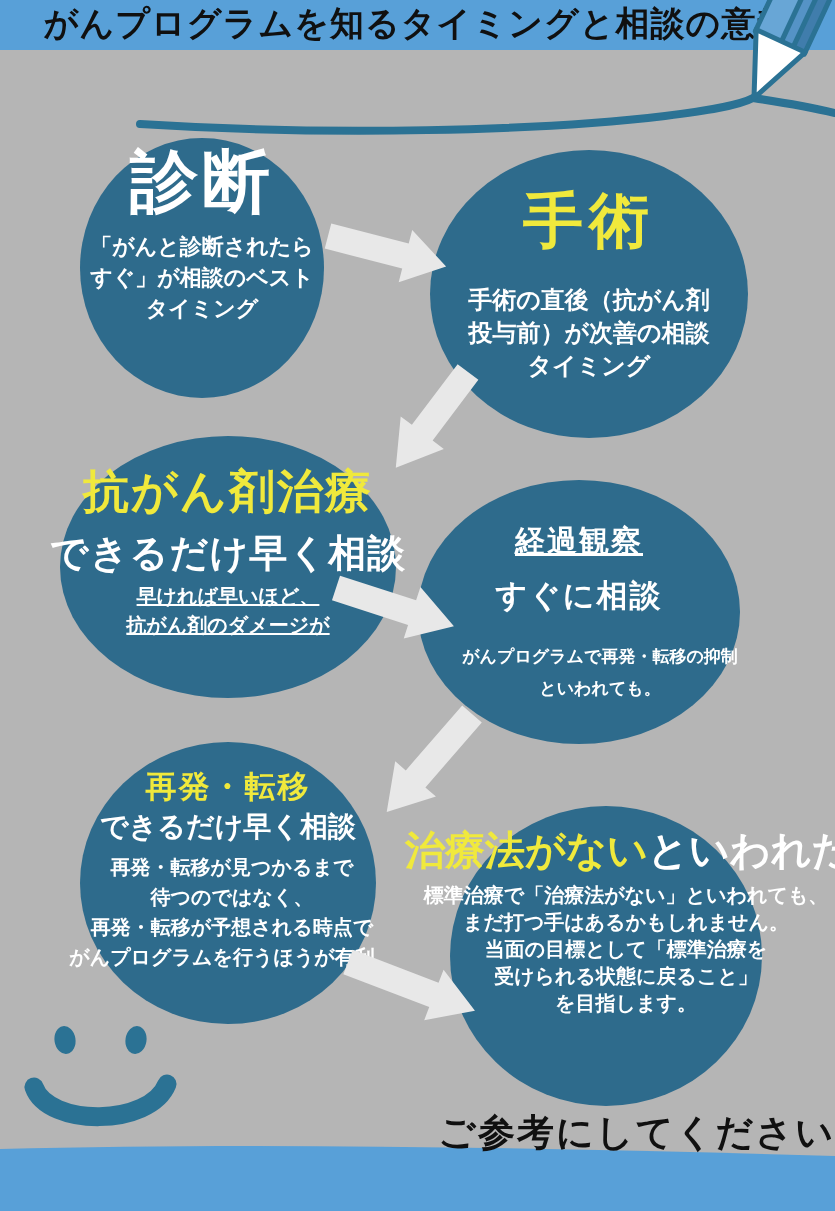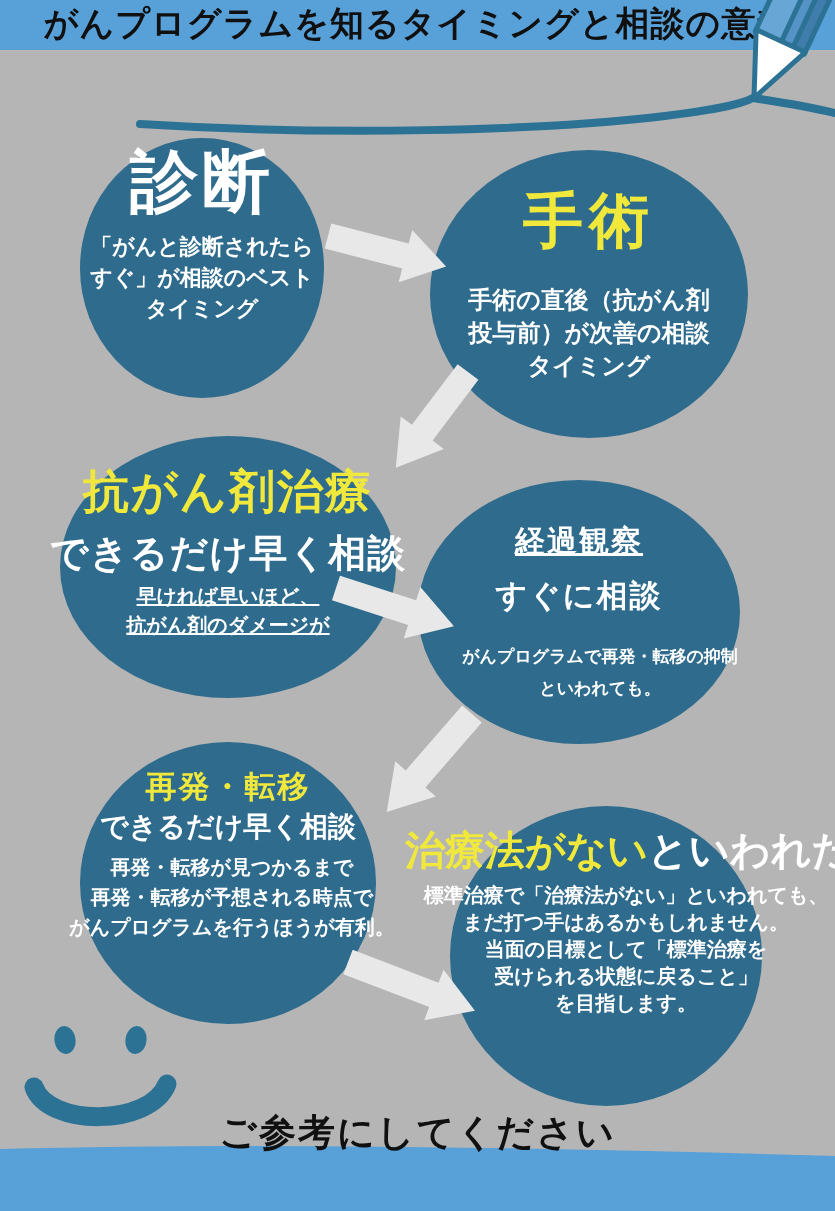--- a/index.html
+++ b/index.html
@@ -74,21 +74,21 @@
   .overlay{position:absolute;left:0;top:0;width:835px;height:1211px;pointer-events:none;}
   .arrow{fill:var(--arrow-gray,#e8e8e8);}
   .swoosh{stroke:var(--smiley-teal,#2b7294);stroke-width:8;fill:none;stroke-linecap:round;}
   .pencil-outline{stroke:var(--smiley-teal,#2b7294);stroke-width:5;stroke-linejoin:round;}
   .smiley{fill:var(--smiley-teal,#2b7294);}
   .smile-stroke{stroke:var(--smiley-teal,#2b7294);stroke-width:19;fill:none;stroke-linecap:round;}
   .footer-wave{fill:var(--footer-blue,#58a0d8);}
 
   
   .footer-note{
-    position:absolute;left:0;top:1108px;width:835px;text-align:center;
+    position:absolute;left:0;top:1108px;width:835px;text-align:right;
     color:var(--text-black,#101010);font-size:37px;font-weight:900;letter-spacing:2px;
   }
 </style>
 </head>
 <body>
 
 <div id="canvas">
 
   <div class="header-bar">
     <div class="header-title">がんプログラムを知るタイミングと相談の意義</div>
@@ -142,20 +142,21 @@
       <div>がんプログラムで再発・転移の抑制</div>
       <div>といわれても。</div>
     </div>
   </div>
 
   <div class="circle c5">
     <div class="c-title yellow">再発・転移</div>
     <div class="c-emph">できるだけ早く相談</div>
     <div class="c-body">
       <div>再発・転移が見つかるまで</div>
+      <div>待つのではなく、</div>
       <div>再発・転移が予想される時点で</div>
       <div>がんプログラムを行うほうが有利。</div>
     </div>
   </div>
 
   <div class="circle c6">
     <div class="c-title yellow">
       <span>治療法がない</span><span class="title-rest">といわれた</span>
     </div>
     <div class="c-body">

